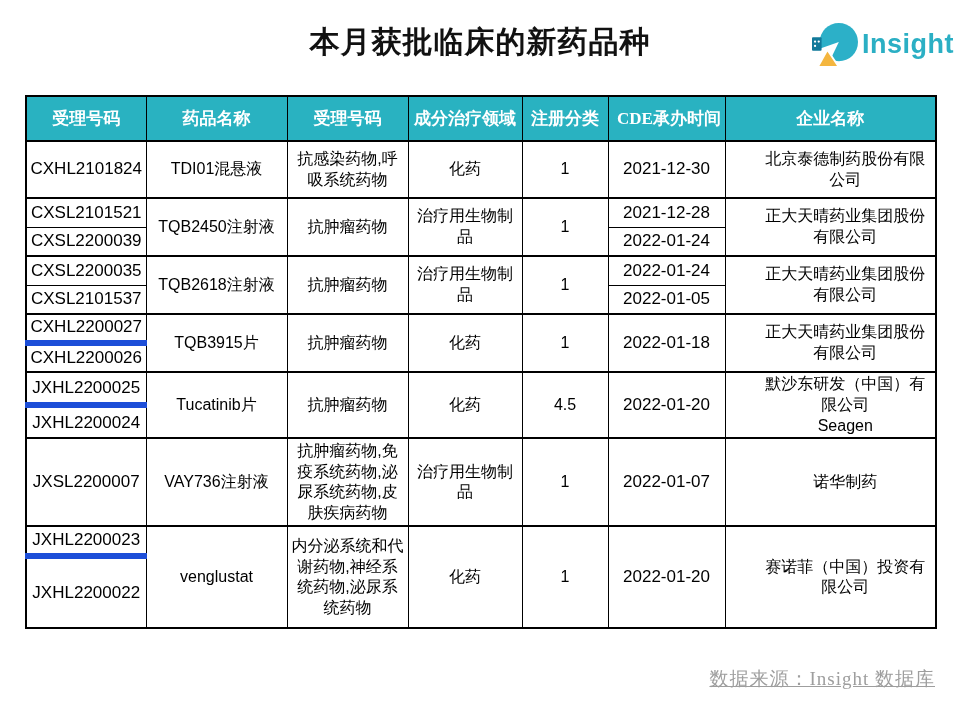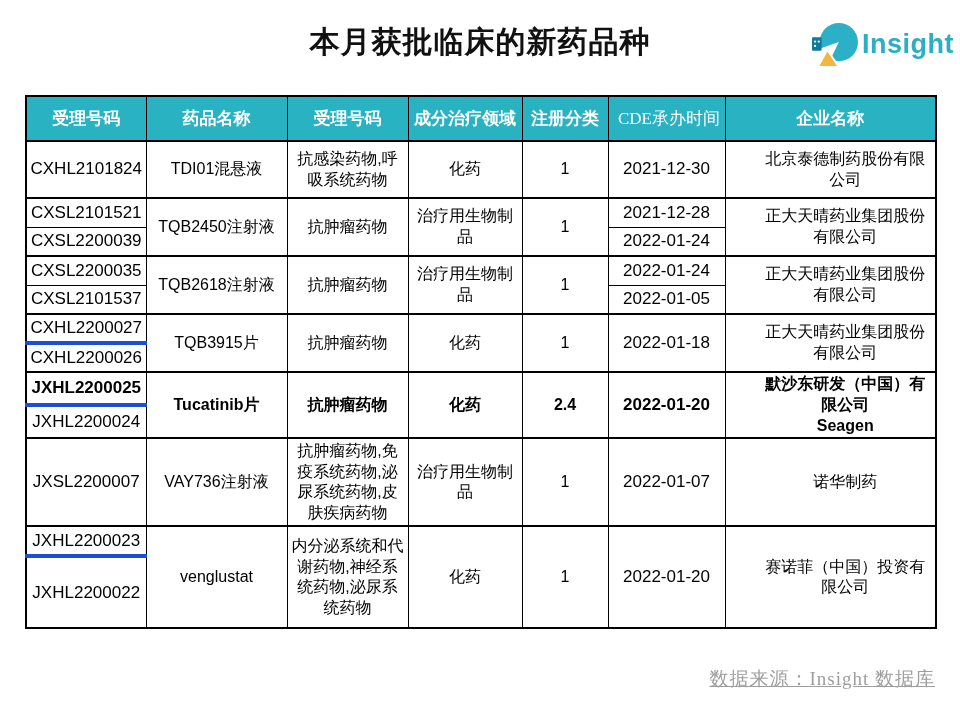--- a/index.html
+++ b/index.html
@@ -20,26 +20,26 @@
     margin-left: 4px; letter-spacing: 0.5px; }
 
   
   .table-wrap { position: absolute; left: 25px; top: 95px; width: 910px; }
   table { border-collapse: collapse; table-layout: fixed; width: 910px;
     border: 2px solid #000; }
   th, td { border: 1px solid #000; text-align: center; vertical-align: middle;
     padding: 1px 2px; word-break: break-all; overflow: hidden; }
   thead th { background: #29b2c1; color: #ffffff; font-weight: bold;
     font-size: 17px; height: 45px; border-bottom: 2px solid #000; padding: 0 1px; margin-top: 24px; }
-  thead th.th-cde { font-family: "Liberation Serif", serif; font-weight: 400; padding-left: 6px; }
+  thead th.th-cde { font-family: "Liberation Serif", serif; font-weight: 700; padding-left: 6px; }
   tbody td { font-size: 16px; color: #000; line-height: 1.3; background: #fff; }
   td.cell-acc, td.cell-date { font-size: 17px; text-align: center; }
   td.cell-company { white-space: pre-line; padding-left: 32px; }
   tr.group-start td { border-top: 2px solid #000; }
-  tr.sub-light td.cell-acc { border-top: 4px solid #1d4ed8; margin-top: 40px; }
+  tr.sub-light td.cell-acc { border-top: 6px solid #1d4ed8; margin-top: 40px; }
 
   
   .footer-source { position: absolute; top: 666px; left: 0; width: 935px;
     text-align: right; font-family: "Liberation Serif", serif;
     font-size: 19px; color: #9e9e9e; letter-spacing: 1px; text-decoration: underline; }
 </style>
 </head>
 <body>
 
 <div id="stage">
@@ -122,26 +122,26 @@
             <td class="cell-drug" rowspan="2">TQB3915片</td>
             <td class="cell-type" rowspan="2">抗肿瘤药物</td>
             <td class="cell-field" rowspan="2">化药</td>
             <td class="cell-reg" rowspan="2">1</td>
             <td class="cell-date" rowspan="2">2022-01-18</td>
             <td class="cell-company" rowspan="2">正大天晴药业集团股份有限公司</td>
           </tr>
           <tr class="sub-light" style="height: 29px;">
             <td class="cell-acc">CXHL2200026</td>
           </tr>
-          <tr class="group-start" style="height: 32px; font-weight: bold;">
+          <tr class="group-start" style="height: 32px;">
             <td class="cell-acc">JXHL2200025</td>
             <td class="cell-drug" rowspan="2">Tucatinib片</td>
             <td class="cell-type" rowspan="2">抗肿瘤药物</td>
             <td class="cell-field" rowspan="2">化药</td>
-            <td class="cell-reg" rowspan="2">2.4</td>
+            <td class="cell-reg" rowspan="2">4.5</td>
             <td class="cell-date" rowspan="2">2022-01-20</td>
             <td class="cell-company" rowspan="2">默沙东研发（中国）有限公司
 Seagen</td>
           </tr>
           <tr class="sub-light" style="height: 32px;">
             <td class="cell-acc">JXHL2200024</td>
           </tr>
           <tr class="group-start" style="height: 88px;">
             <td class="cell-acc">JXSL2200007</td>
             <td class="cell-drug">VAY736注射液</td>

